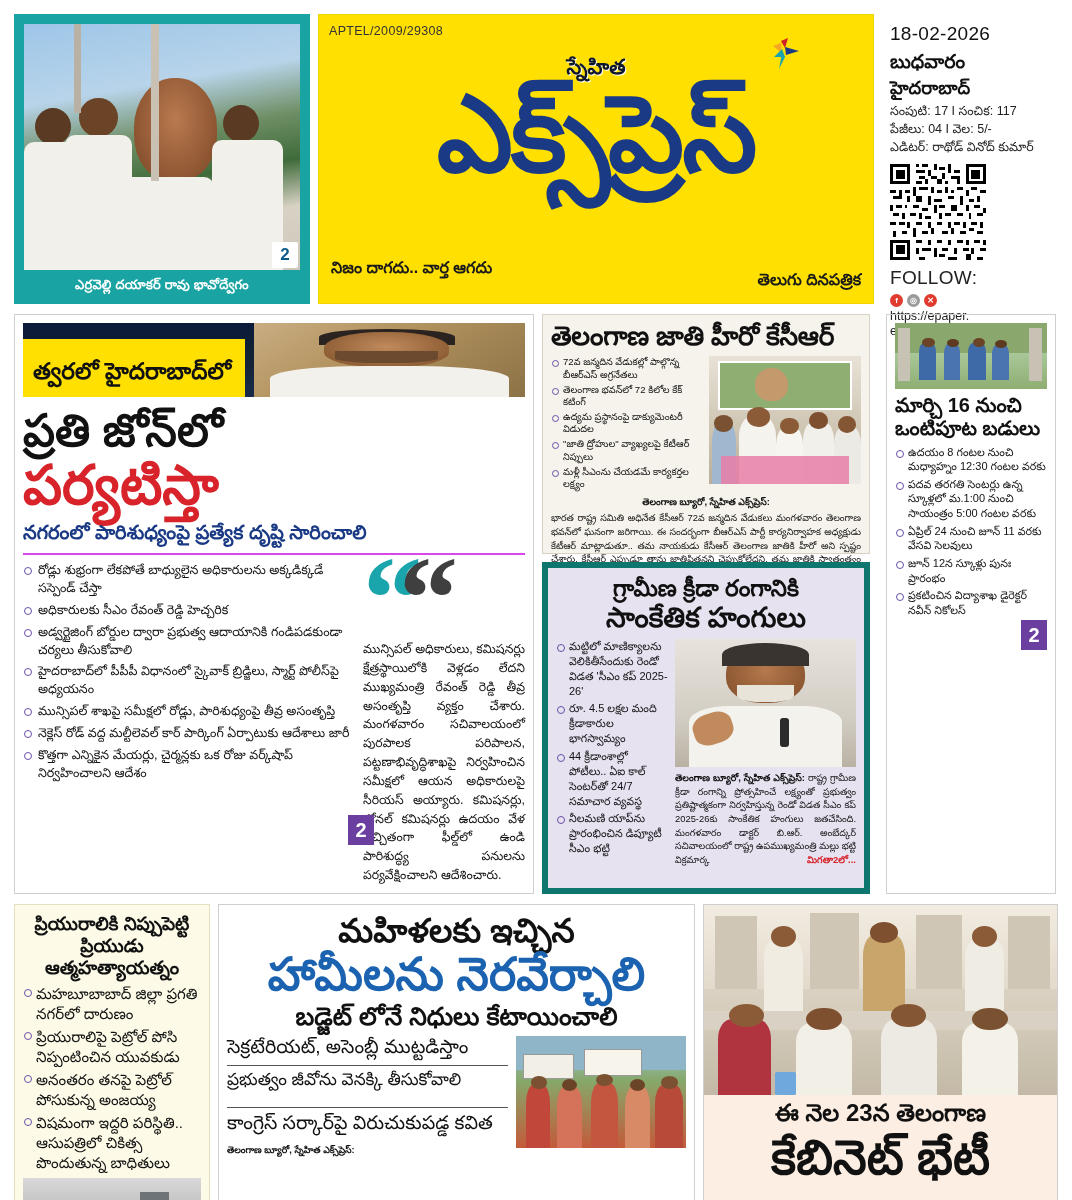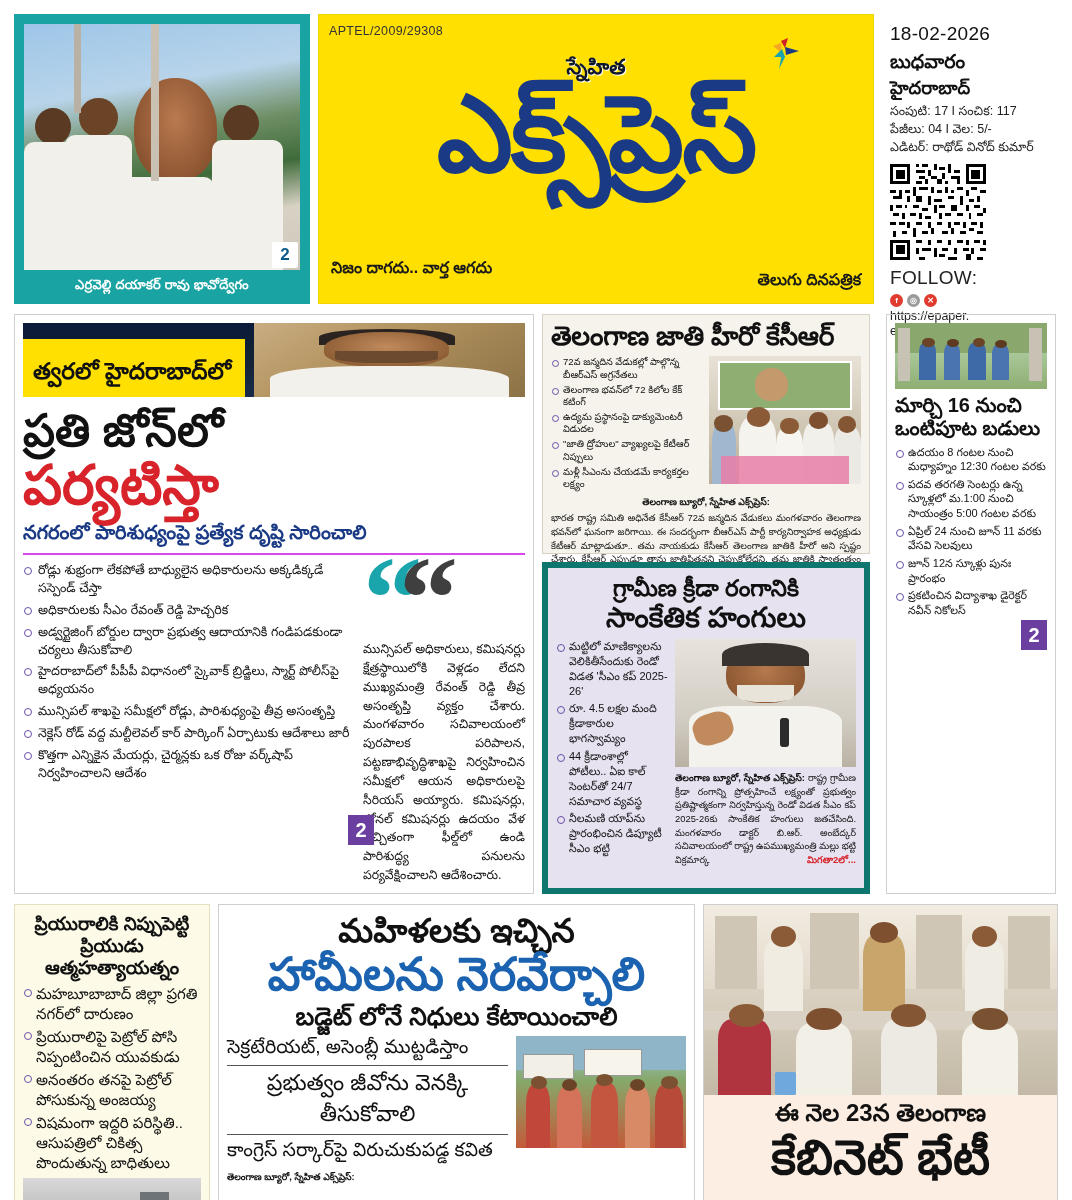--- a/index.html
+++ b/index.html
@@ -188,21 +188,21 @@
   .crime ul.bl li { font-size:15px; margin-bottom:3px; padding-left:13px; line-height:1.33; }
   .cr-img { height:78px; margin-top:5px; background:linear-gradient(180deg,#d8d8d8 0%,#9d9d9d 100%); position:relative; overflow:hidden; }
 
   .kavitha { flex:1; border:1px solid #cfcfcf; padding:8px; }
   .kv-h1 { font-size:33px; font-weight:bold; color:#111; text-align:center; line-height:1.1; }
   .kv-h2 { font-size:46px; font-weight:bold; color:#1b63b0; text-align:center; line-height:1.08; margin-top:1px; }
   .kv-h3 { font-size:25px; font-weight:bold; color:#111; text-align:center; line-height:1.12; margin-top:2px; }
   .kv-row { display:flex; gap:8px; margin-top:6px; }
   .kv-left { flex:1; }
   .kv-l1 { font-size:19px; color:#111; border-bottom:1.4px solid #555; padding-bottom:3px; margin-bottom:4px; }
-  .kv-l2 { font-size:22px; color:#111; border-bottom:1.4px solid #555; padding-bottom:2px; margin-bottom:4px;text-align:center; }
+  .kv-l2 { font-size:17px; color:#111; border-bottom:1.4px solid #555; padding-bottom:14px; margin-bottom:4px; }
   .kv-l3 { font-size:19px; color:#111; padding-bottom:3px; }
   .kv-byline { font-size:9.3px; font-weight:bold; color:#111; margin-top:4px; }
   .kv-img { width:170px; height:112px; overflow:hidden; position:relative;
             background:linear-gradient(180deg,#9ec8dc 0%,#86a86a 40%,#c45a3a 100%); }
 
   .cabinet { width:355px; border:1px solid #cfcfcf; background:#fceee2; padding:0; position:relative; overflow:hidden; }
   .cab-img { height:190px; position:relative; overflow:hidden;
              background:linear-gradient(180deg,#e9e3d6 0%,#d6cdbd 55%,#c3b9a6 100%); }
   .cab-h1 { font-size:24px; font-weight:bold; color:#111; text-align:center; margin-top:4px; }
   .cab-h2 { font-size:48px; font-weight:bold; color:#111; text-align:center; line-height:1.05; }

